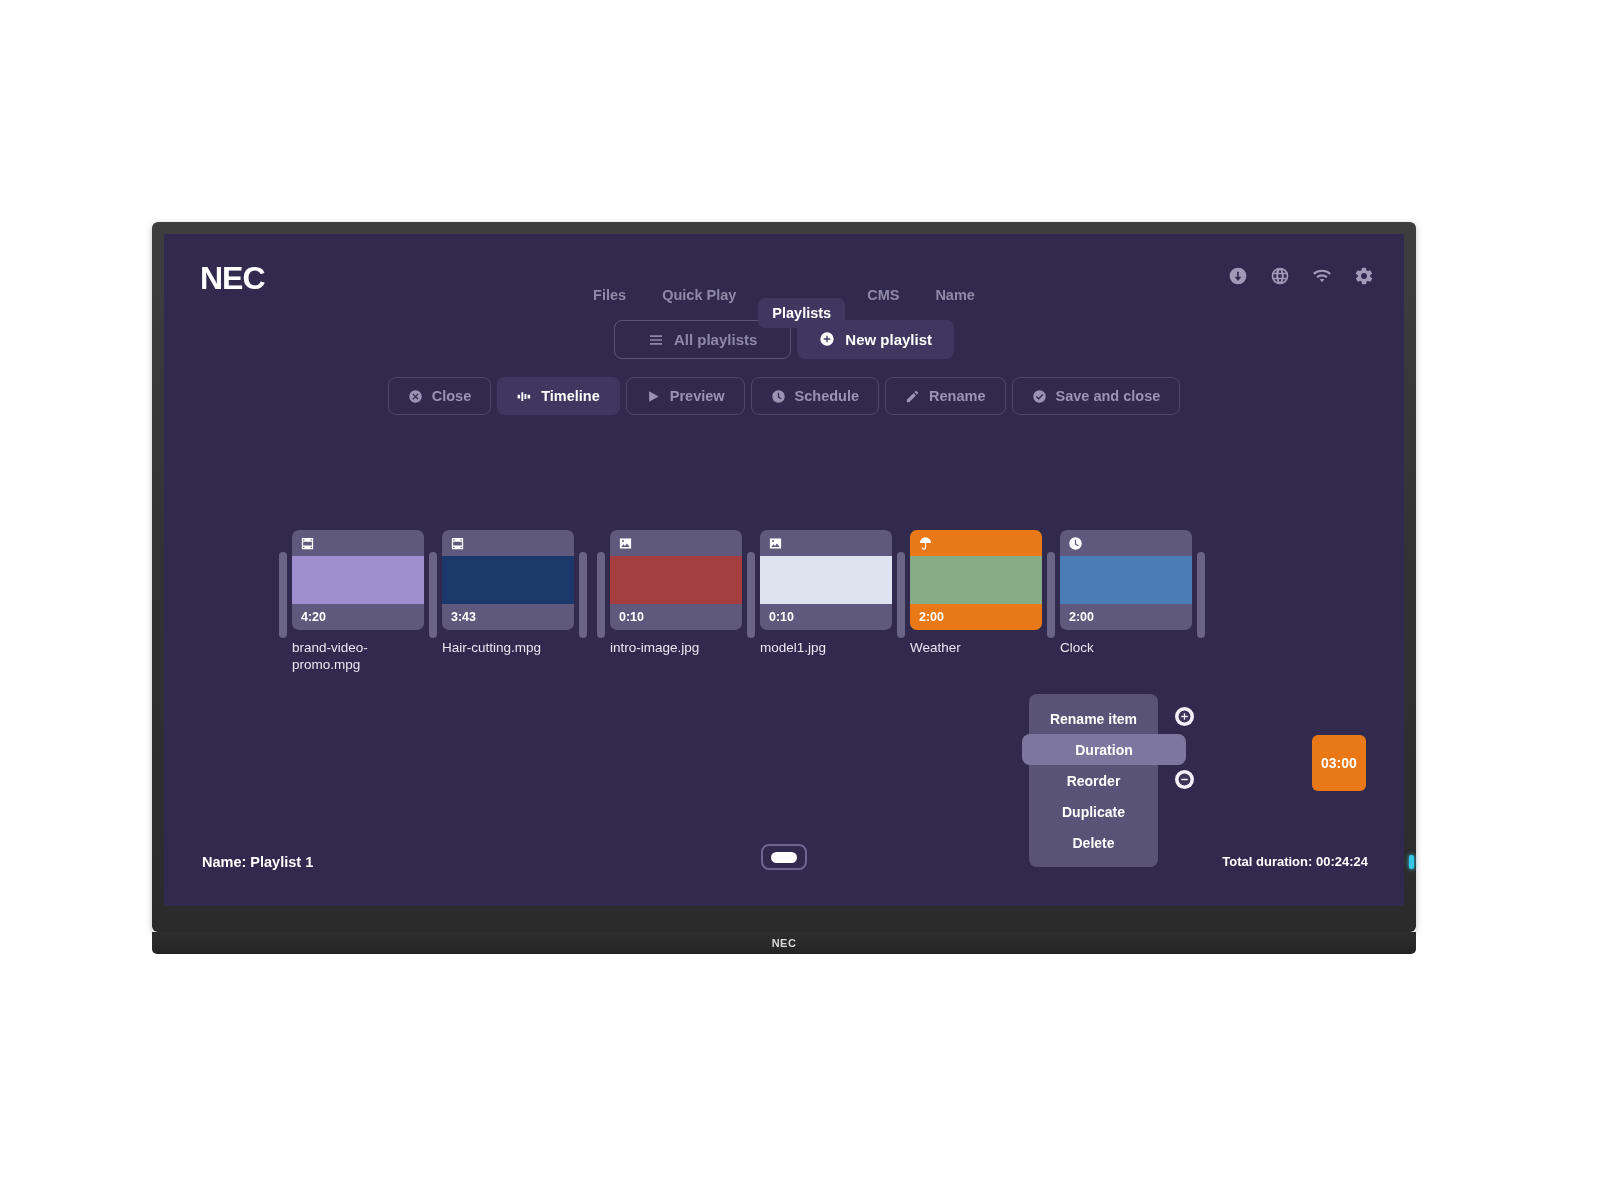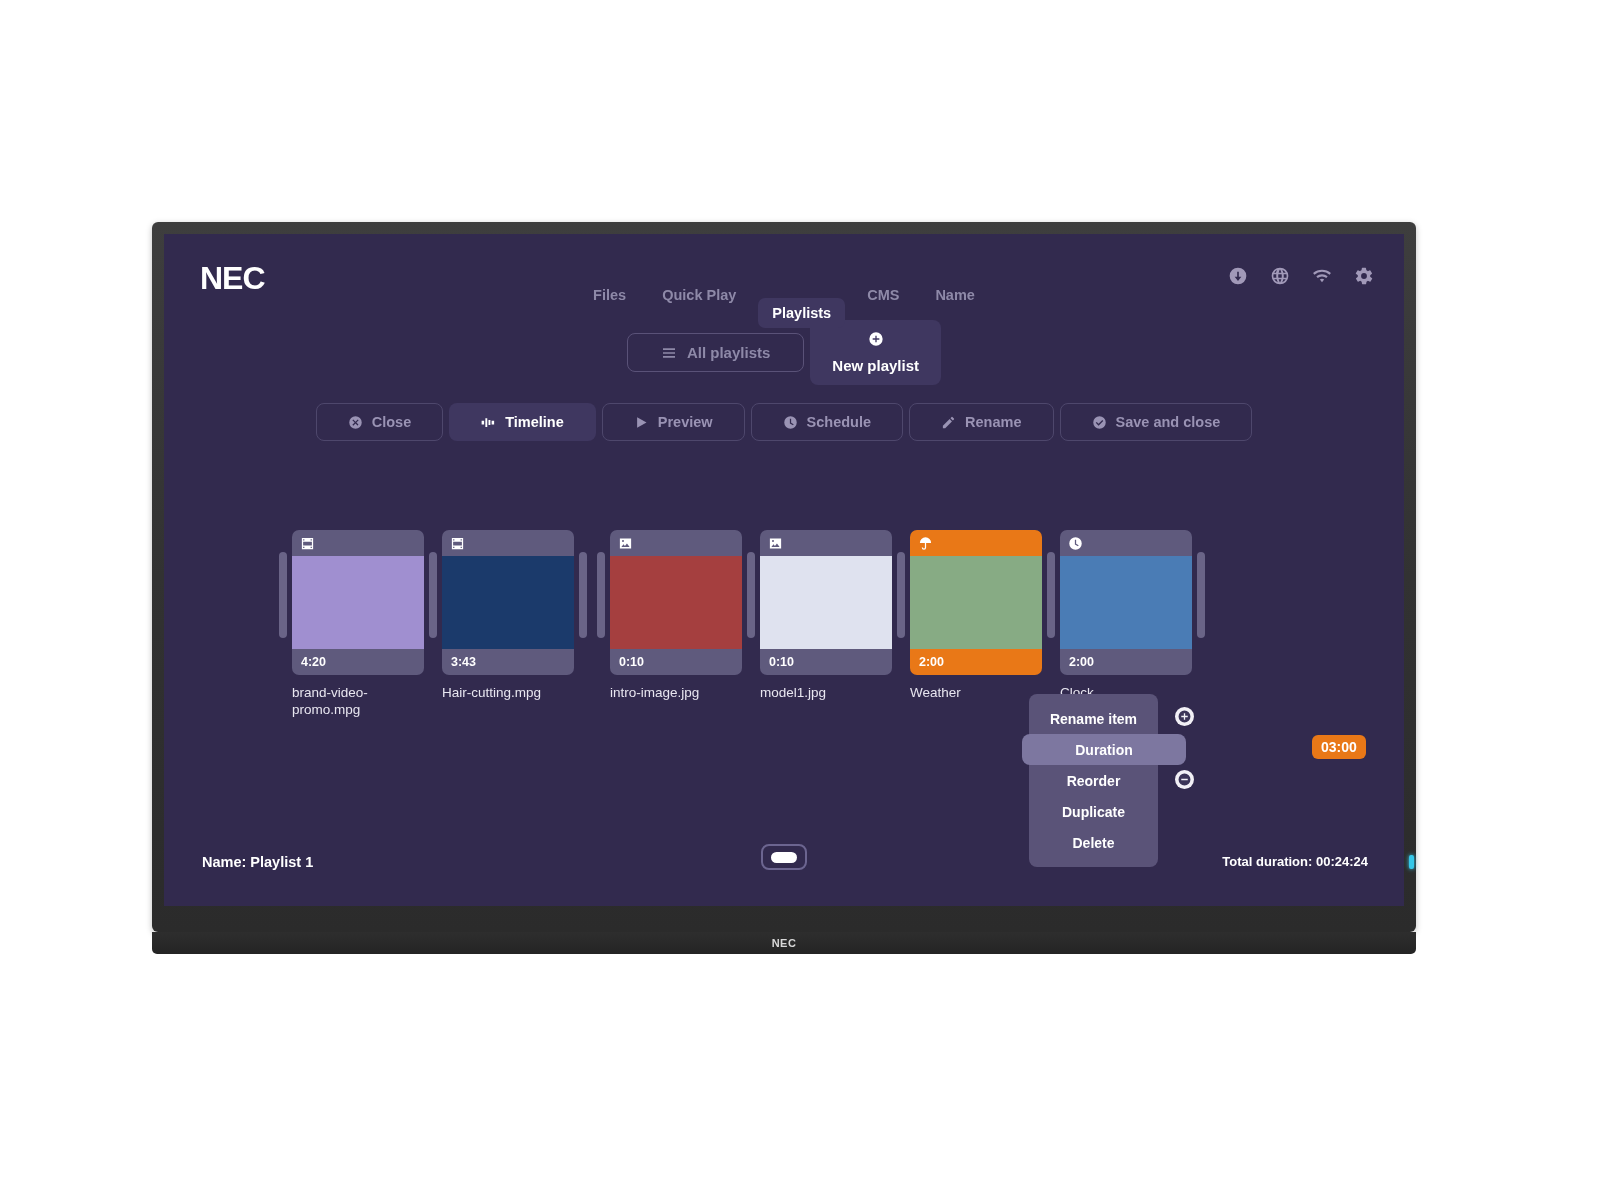--- a/index.html
+++ b/index.html
@@ -78,55 +78,55 @@
   #playlist-bar {
     display: flex; justify-content: center; align-items: center;
     gap: 0px; margin-top: 20px;
   }
   #all-playlists-btn {
     display: flex; align-items: center; gap: 10px;
     padding: 10px 33px; border: 1.5px solid #5a5278; border-radius: 8px;
     color: #8e89a8; font-size: 15px; font-weight: bold; cursor: pointer;
   }
   #new-playlist-btn {
-    display: flex; align-items: center; gap: 10px;
+    display: flex; gap: 10px;
     padding: 11px 22px; border-radius: 8px;
     background: #3f3760; color: #ffffff; font-size: 15px; font-weight: bold;
-    cursor: pointer; margin-left: 6px; flex-direction: column;
+    cursor: pointer; margin-left: 6px;
   }
 
   
   #action-toolbar {
     display: flex; justify-content: center; align-items: center;
     gap: 6px; margin-top: 18px;
   }
   .act-btn {
     display: flex; align-items: center; gap: 9px;
-    padding: 10px 31px; border: 1.5px solid #4e476c; border-radius: 8px;
+    padding: 10px 19px; border: 1.5px solid #4e476c; border-radius: 8px;
     color: #9a93b4; font-size: 14.5px; font-weight: bold; cursor: pointer;
     background: transparent; white-space: nowrap;
   }
   .act-btn.active {
     background: #3f3760; color: #ffffff; border-color: transparent;
   }
   .act-btn svg { fill: #9a93b4; width: 15px; height: 15px; flex: none; }
   .act-btn.active svg { fill: #ffffff; }
 
   
   #timeline {
     position: absolute; left: 110px; top: 296px;
     display: flex; align-items: flex-start;
   }
   .handle {
     width: 8px; height: 86px; border-radius: 5px;
     background: #6a6487; margin: 22px 5px 0 5px; flex: none; cursor: ew-resize;
   }
   .tl-item { display: flex; flex-direction: column; width: 132px; flex: none; }
   .tl-card {
-    width: 132px; height: 145px;
+    width: 132px; height: 100px;
     background: #5f5a7d; border-radius: 7px;
     display: flex; flex-direction: column; overflow: hidden;
     position: relative; cursor: pointer;
   }
   .tl-card.selected { background: #e97817; }
   .tl-head { height: 26px; display: flex; align-items: center; padding-left: 8px; }
   .tl-head svg { width: 15px; height: 15px; fill: #ffffff; }
   .tl-thumb { flex: 1; width: 100%; }
   .tl-foot { height: 26px; display: flex; align-items: center; padding-left: 9px; }
   .tl-dur { color: #ffffff; font-size: 12.5px; font-weight: bold; }
@@ -149,21 +149,21 @@
     position: relative;
   }
   .ctx-row.highlight {
     background: #7d77a0; border-radius: 8px;
     margin-left: -7px; padding-right: 0; width: 164px;
   }
   #dur-badge {
     position: absolute; left: 283px; top: 41px;
     background: #e97817; color: #ffffff;
     font-size: 14px; font-weight: bold;
-    padding: 4px 9px; border-radius: 6px;
+    padding: 20px 9px; border-radius: 6px;
     z-index: 3;
   }
   .ctx-side-btn {
     position: absolute; right: -36px;
     width: 19px; height: 19px; border-radius: 50%;
     background: #f2f0f6; display: flex; align-items: center; justify-content: center;
     cursor: pointer;
   }
   .ctx-side-btn svg { width: 13px; height: 13px; fill: #3b3458; }
   #plus-btn { top: 13px; }

